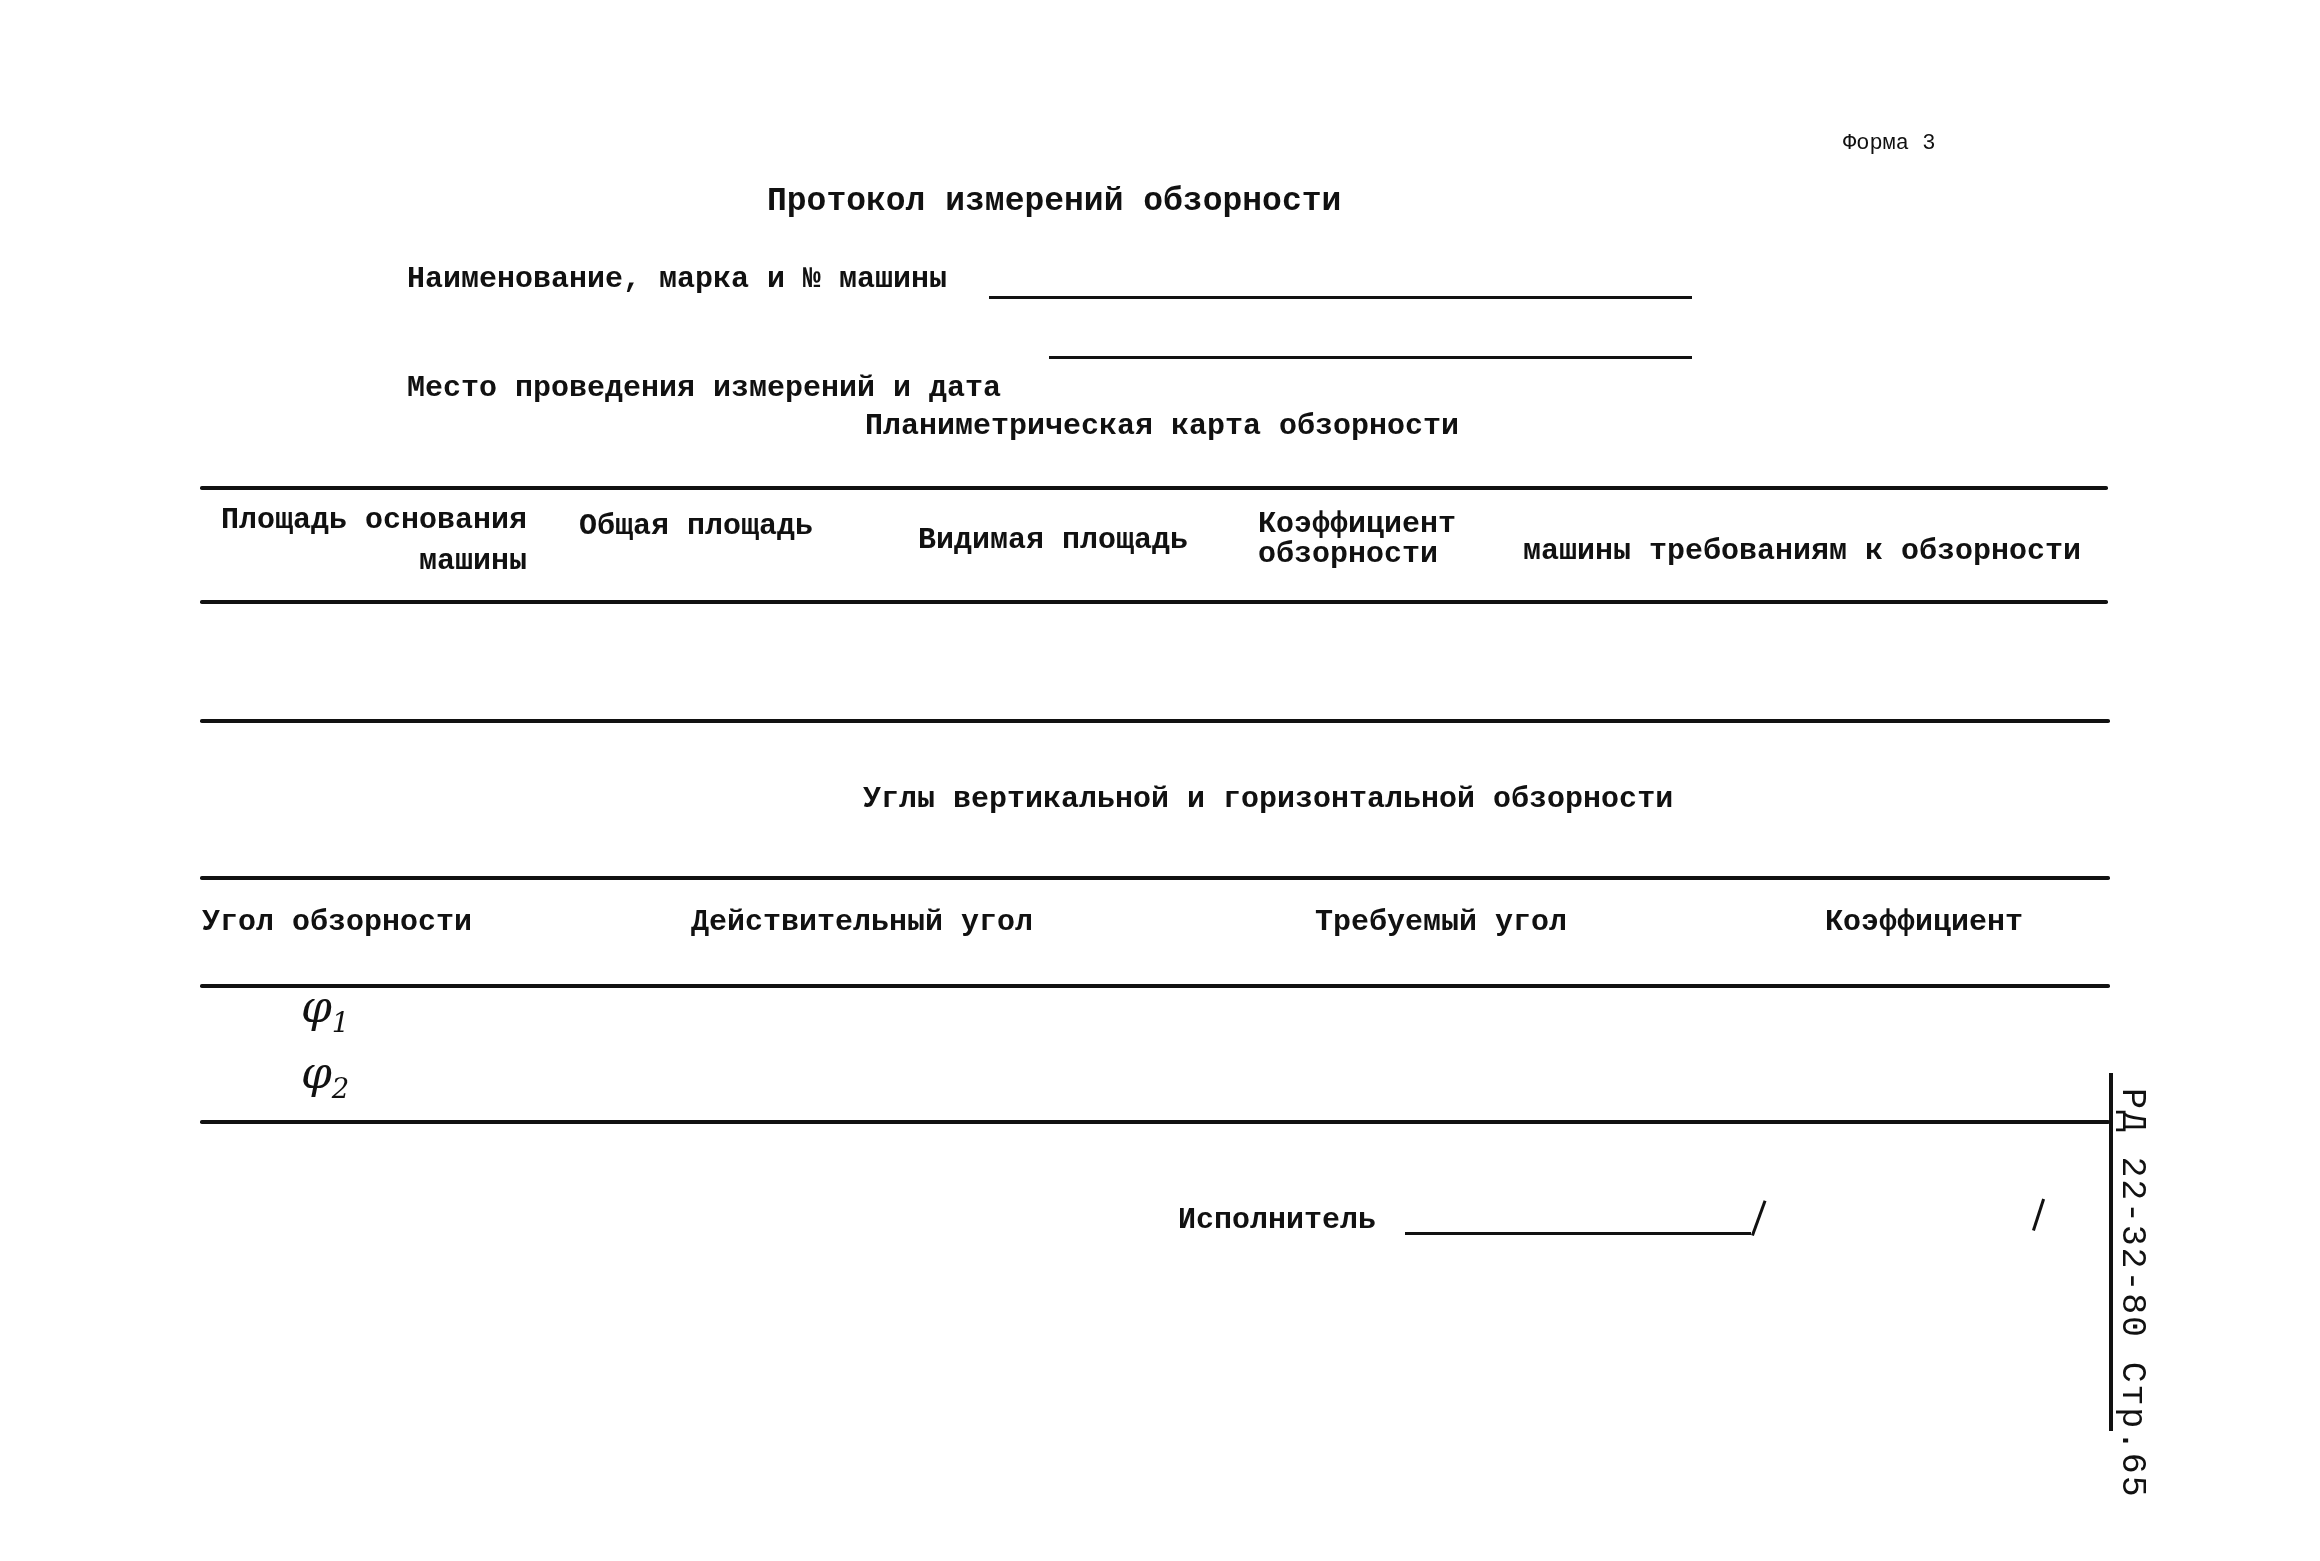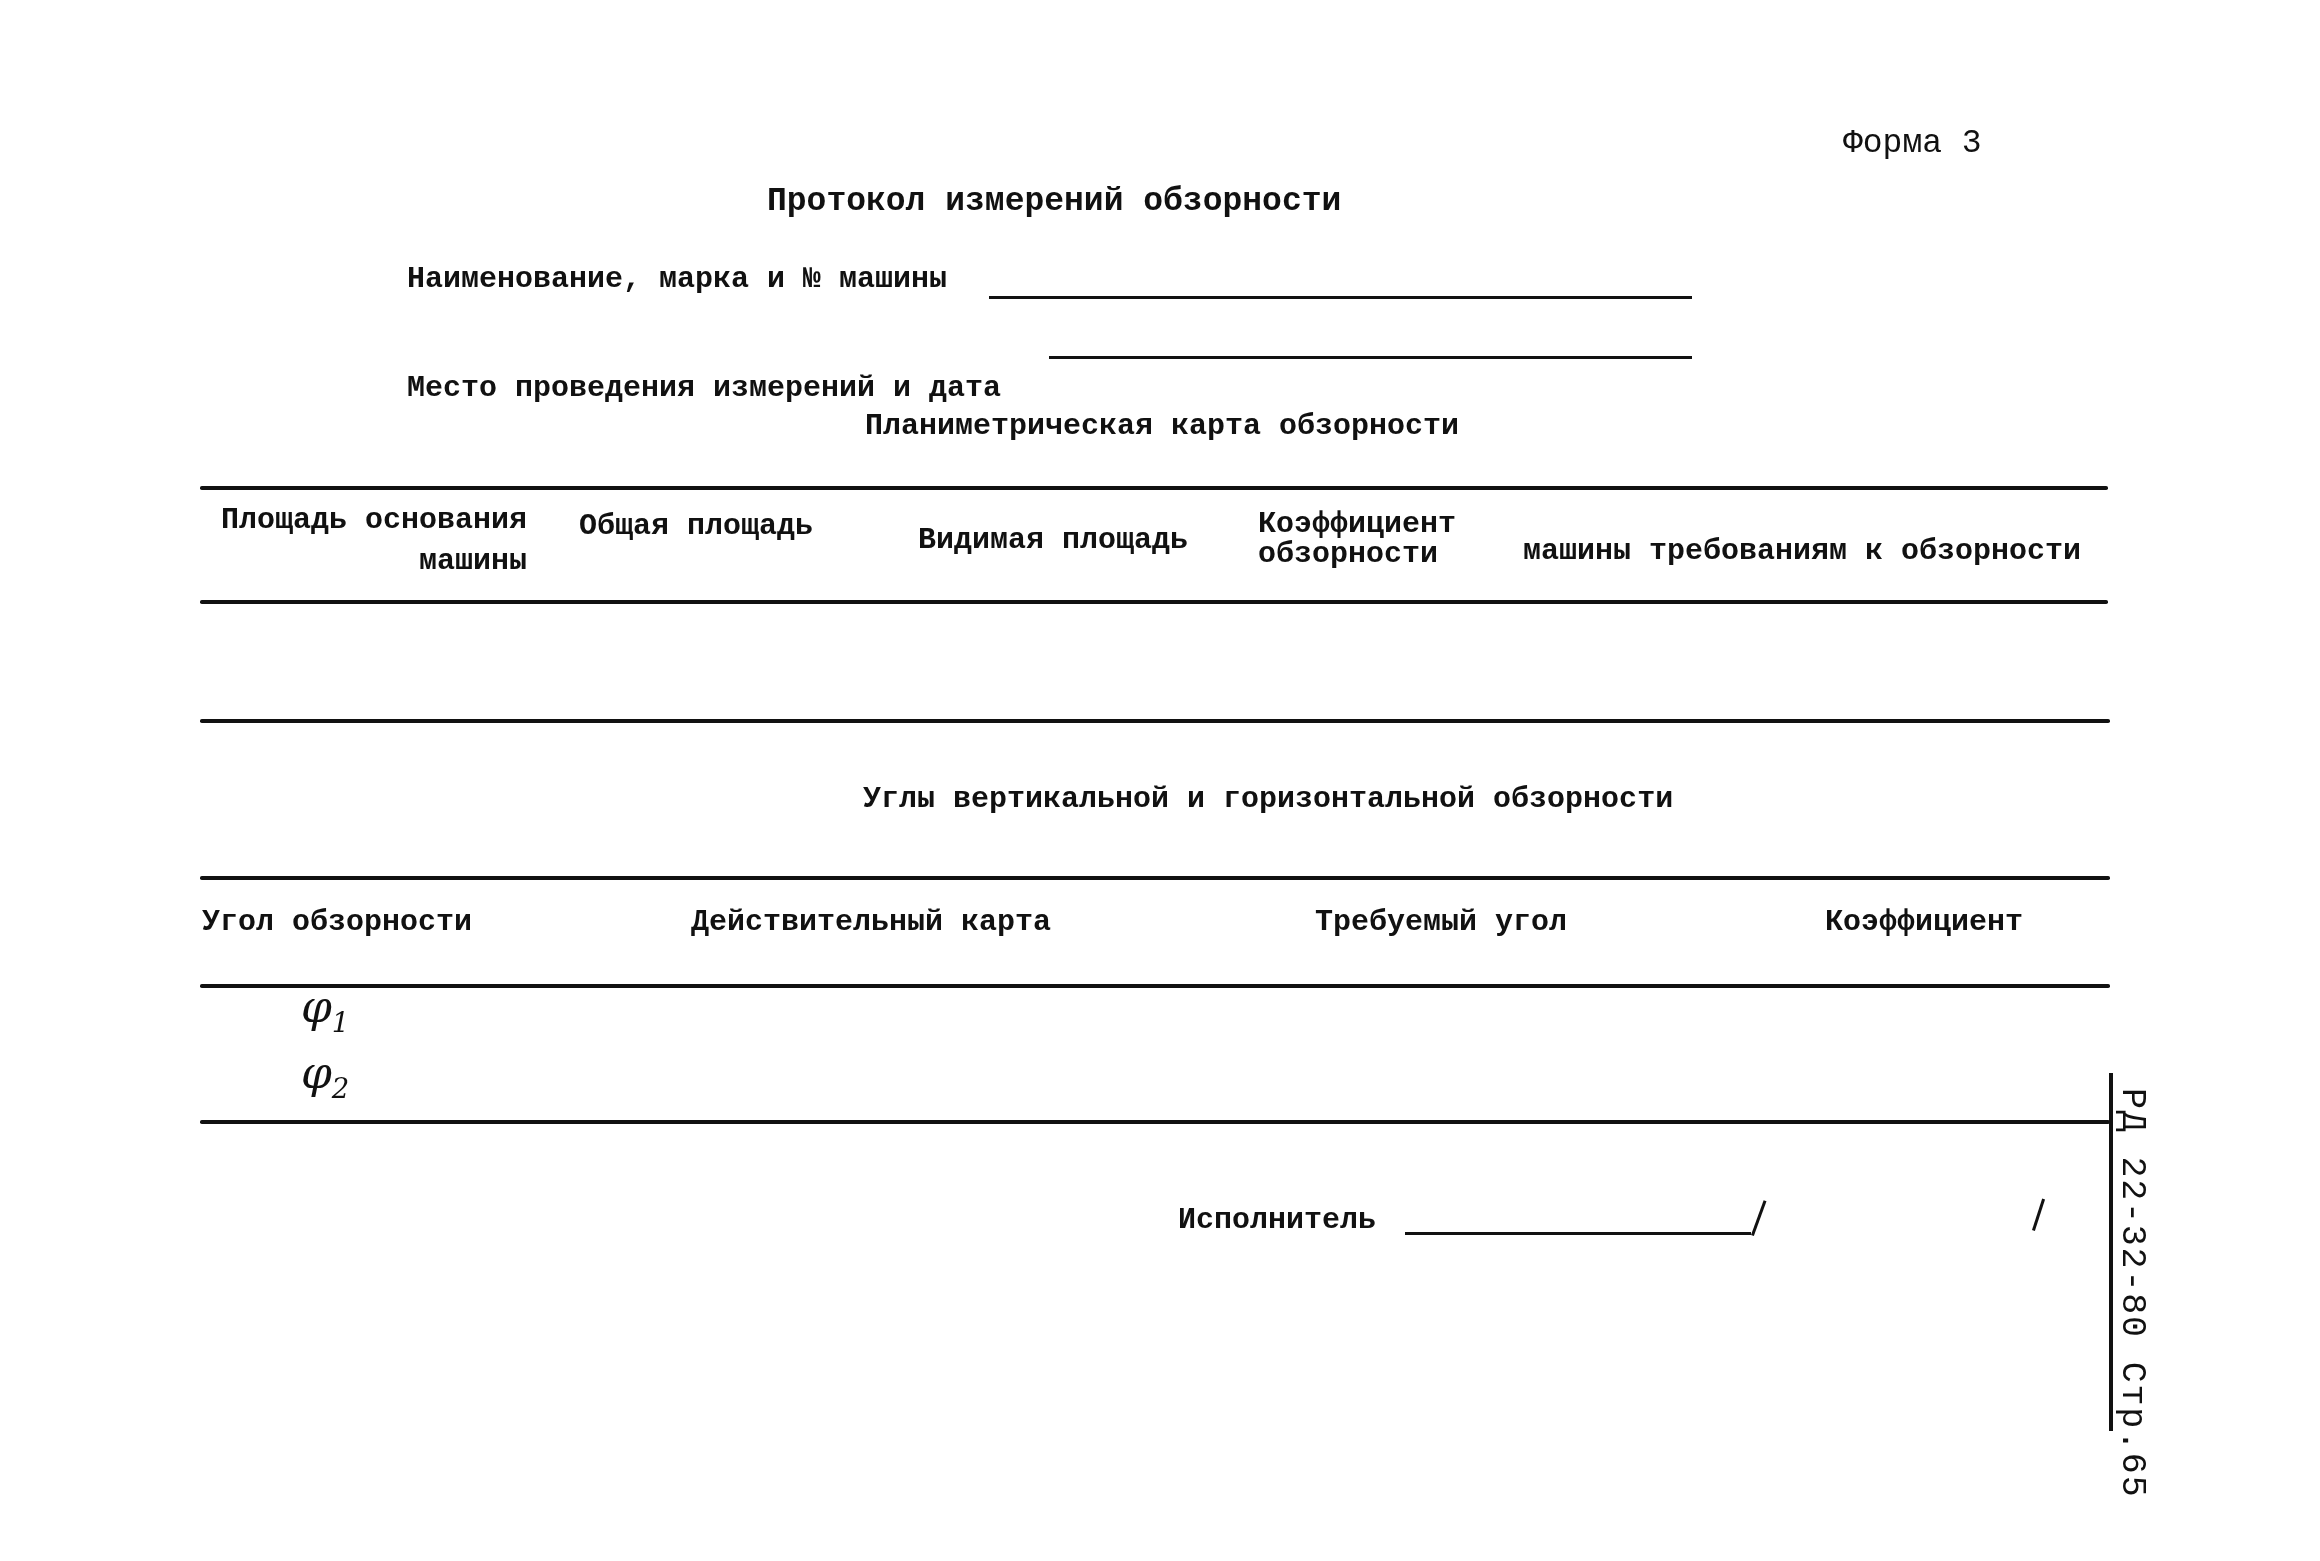--- a/index.html
+++ b/index.html
@@ -13,21 +13,21 @@
   .greek { position:absolute; font-family:"DejaVu Serif", serif; font-style:italic; font-size:44px; }
   .greek sub { font-size:27.5px; }
   .vtext { position:absolute; left:2112px; top:1088px; writing-mode:vertical-rl;
            font-size:35px; font-family:"Liberation Mono", monospace; letter-spacing:1.8px; }
   .vline { position:absolute; left:2109px; top:1073px; width:3.7px; height:358px; background:#111; }
   .center { text-align:right; }
 </style>
 </head>
 <body>
 
-<div class="t" style="left:1843px;top:126px;font-size:33px;">Форма  3</div>
+<div class="t" style="left:1843px;top:126px;font-size:22px;">Форма  3</div>
 <div class="t b" style="left:767px;top:184px;font-size:33px;">Протокол измерений обзорности</div>
 
 <div class="t b" style="left:407px;top:262px;">Наименование, марка и № машины</div>
 <div class="blank" style="left:989px;top:296px;width:703px;"></div>
 <div class="t b" style="left:407px;top:324px;margin-top:47px;">Место проведения измерений и дата</div>
 <div class="blank" style="left:1049px;top:356px;width:643px;"></div>
 
 <div class="t b" style="left:865px;top:409px;">Планиметрическая карта обзорности</div>
 <div class="hl" style="left:200px;top:486px;width:1908px;"></div>
 
@@ -44,21 +44,21 @@
 <div class="t b" style="left:1523px;top:509px;">
   <div style="margin-top:25px;">машины требованиям к обзорности</div>
 </div>
 <div class="hl" style="left:200px;top:600px;width:1908px;"></div>
 <div class="hl" style="left:200px;top:719px;width:1910px;"></div>
 
 <div class="t b" style="left:863px;top:782px;">Углы вертикальной и горизонтальной обзорности</div>
 <div class="hl" style="left:200px;top:876px;width:1910px;"></div>
 
 <div class="t b" style="left:202px;top:905px;">Угол обзорности</div>
-<div class="t b" style="left:691px;top:905px;">Действительный карта</div>
+<div class="t b" style="left:691px;top:905px;">Действительный угол</div>
 <div class="t b" style="left:1315px;top:905px;">Требуемый угол</div>
 <div class="t b" style="left:1825px;top:905px;">Коэффициент</div>
 <div class="hl" style="left:200px;top:984px;width:1910px;"></div>
 
 <div class="greek" style="left:301px;top:981px;"><span>φ</span><sub>1</sub></div>
 <div class="greek" style="left:301px;top:1047px;"><span>φ</span><sub>2</sub></div>
 <div class="hl" style="left:200px;top:1120px;width:1910px;"></div>
 
 <div class="t b" style="left:1178px;top:1203px;">Исполнитель</div>
 <div class="blank" style="left:1405px;top:1232px;width:346px;"></div>

